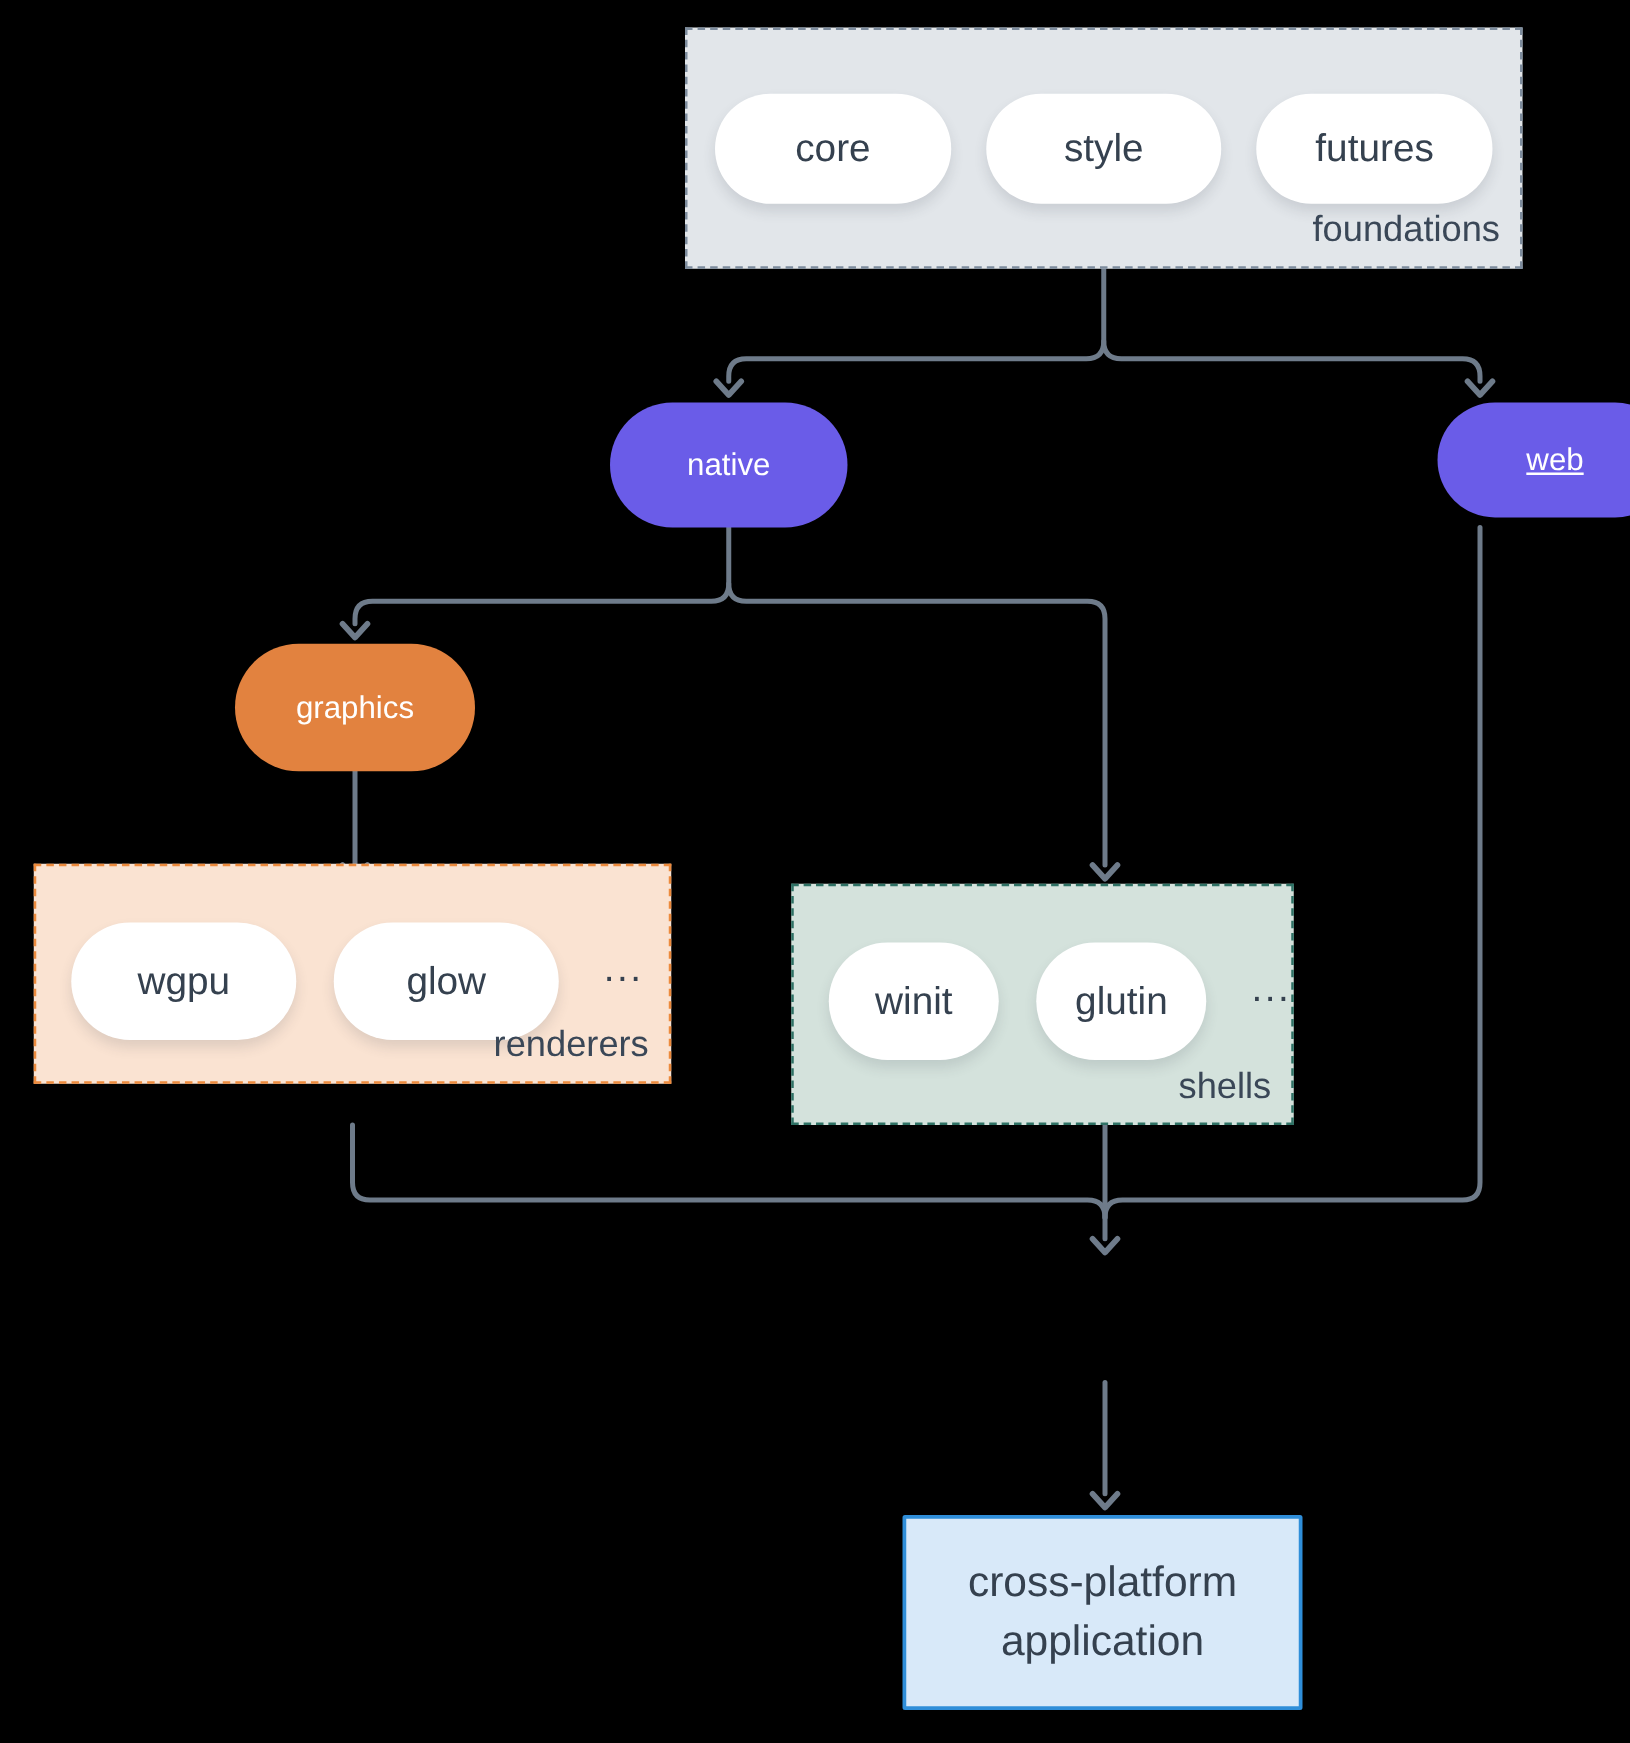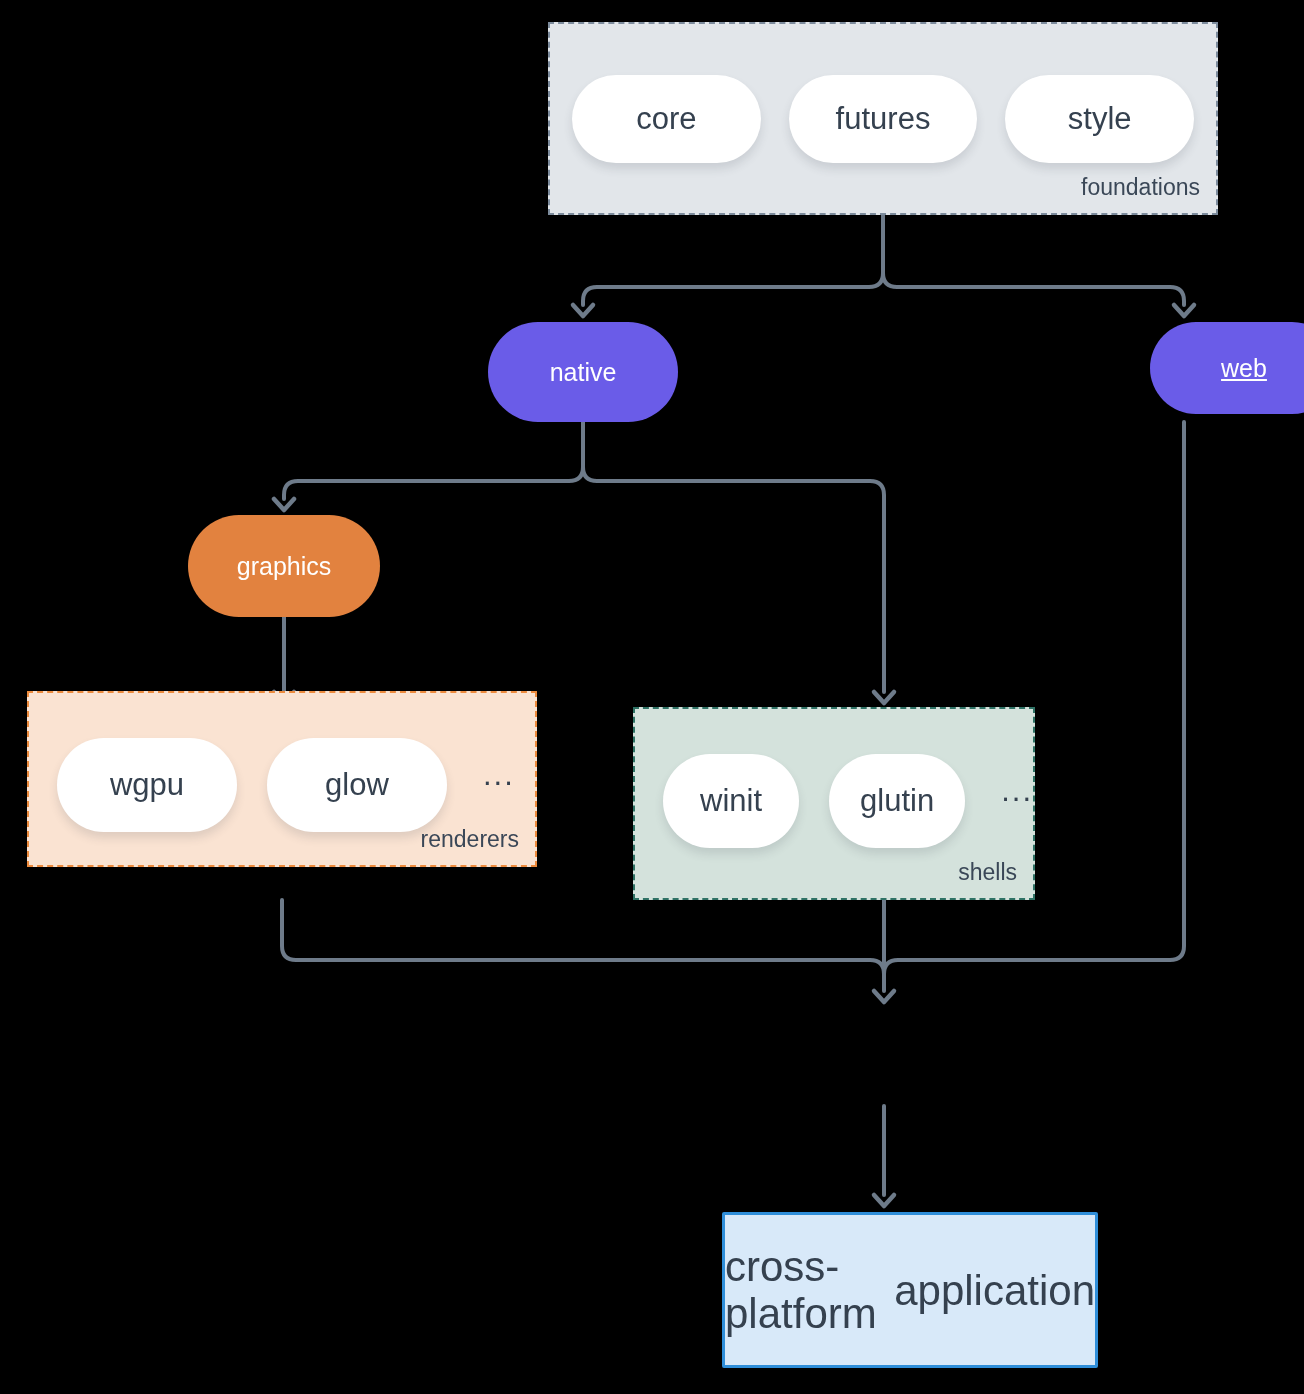--- a/index.html
+++ b/index.html
@@ -14,21 +14,21 @@
   }
   html,body { margin:0; padding:0; background:var(--background); }
   body { font-family:"Liberation Sans","DejaVu Sans",sans-serif; }
   #canvas { position:relative; width:1304px; height:1394px; background:var(--background); overflow:hidden; }
   #connectors { position:absolute; left:0; top:0; width:1304px; height:1394px; }
   .conn { stroke:var(--arrow); stroke-width:4; fill:none; stroke-linecap:round; stroke-linejoin:round; }
   .head { stroke-width:4.5; }
 
   .group { position:absolute; box-sizing:border-box; }
   .group .row { display:flex; align-items:center; }
-  .group-label { position:absolute; right:16px; bottom:12px; font-size:23px; color:var(--label-text); }
+  .group-label { position:absolute; right:16px; bottom:12px; font-size:29px; color:var(--label-text); }
 
   .foundations { left:548px; top:22px; width:670px; height:193px;
     background:var(--foundations-fill); border:2px dashed var(--foundations-border); }
   .foundations .row { padding:31px 22px 0 22px; gap:28px; }
   .foundations .pill { flex:1; height:88px; }
 
   .renderers { left:27px; top:691px; width:510px; height:176px;
     background:var(--renderers-fill); border:2px dashed var(--renderers-border); }
   .shells { left:633px; top:707px; width:402px; height:193px;
     background:var(--shells-fill); border:2px dashed var(--shells-border); }
@@ -42,24 +42,24 @@
 
   .ellipsis { font-size:31px; color:var(--pill-text); letter-spacing:2px; padding-left:6px; }
 
   .node { position:absolute; border-radius:999px; display:flex; align-items:center; justify-content:center;
     font-size:25px; color:var(--node-text); }
   .node-native   { left:488px; top:322px; width:190px; height:100px; background:var(--purple); }
   .node-web      { left:1150px; top:322px; width:188px; height:92px; background:var(--purple);text-decoration:underline; }
   .node-graphics { left:188px; top:515px; width:192px; height:102px; background:var(--orange); }
   .node-iced     { left:788px; top:1008px; width:190px; height:98px; background:var(--blue); }
 
-  .app-box { position:absolute; left:722px; top:1212px; width:376px; height:156px; box-sizing:border-box;
+  .app-box { position:absolute; left:722px; top:1212px; width:320px; height:156px; box-sizing:border-box;
     background:var(--app-fill); border:3px solid var(--app-border); border-radius:2px;
-    display:flex; flex-direction:row; align-items:center; justify-content:center;
-    font-size:42px; line-height:47px; color:var(--pill-text); }
+    display:flex; flex-direction:column; align-items:center; justify-content:center;
+    font-size:34px; line-height:47px; color:var(--pill-text); }
 </style>
 </head>
 <body>
 
 <div id="canvas">
 
   <svg id="connectors" viewBox="0 0 1304 1394" xmlns="http://www.w3.org/2000/svg">
     <path class="conn" d="M883 215 L883 273 Q883 287 869 287 L597 287 Q583 287 583 301 L583 305"></path>
     <path class="conn" d="M883 273 Q883 287 897 287 L1170 287 Q1184 287 1184 301 L1184 305"></path>
     <path class="conn head" d="M573 305 L583 316 L593 305"></path>
@@ -78,22 +78,22 @@
     <path class="conn" d="M884 900 L884 991"></path>
     <path class="conn head" d="M874 991 L884 1002 L894 991"></path>
 
     <path class="conn" d="M884 1106 L884 1195"></path>
     <path class="conn head" d="M874 1195 L884 1206 L894 1195"></path>
   </svg>
 
   <div class="group foundations">
     <div class="row">
       <div class="pill">core</div>
+      <div class="pill">style</div>
       <div class="pill">futures</div>
-      <div class="pill">style</div>
     </div>
     <div class="group-label">foundations</div>
   </div>
 
   <div class="node node-native">native</div>
   <div class="node node-web">web</div>
   <div class="node node-graphics">graphics</div>
 
   <div class="group renderers">
     <div class="row">

